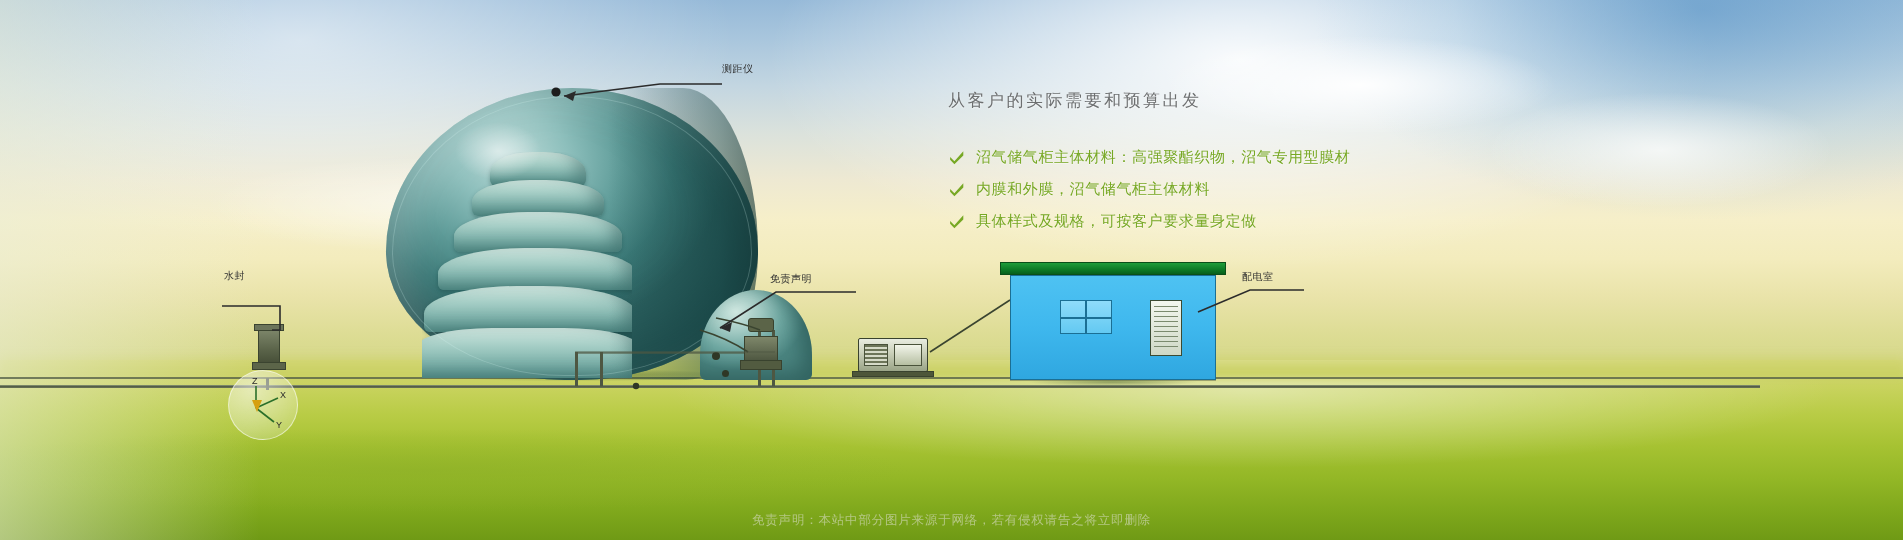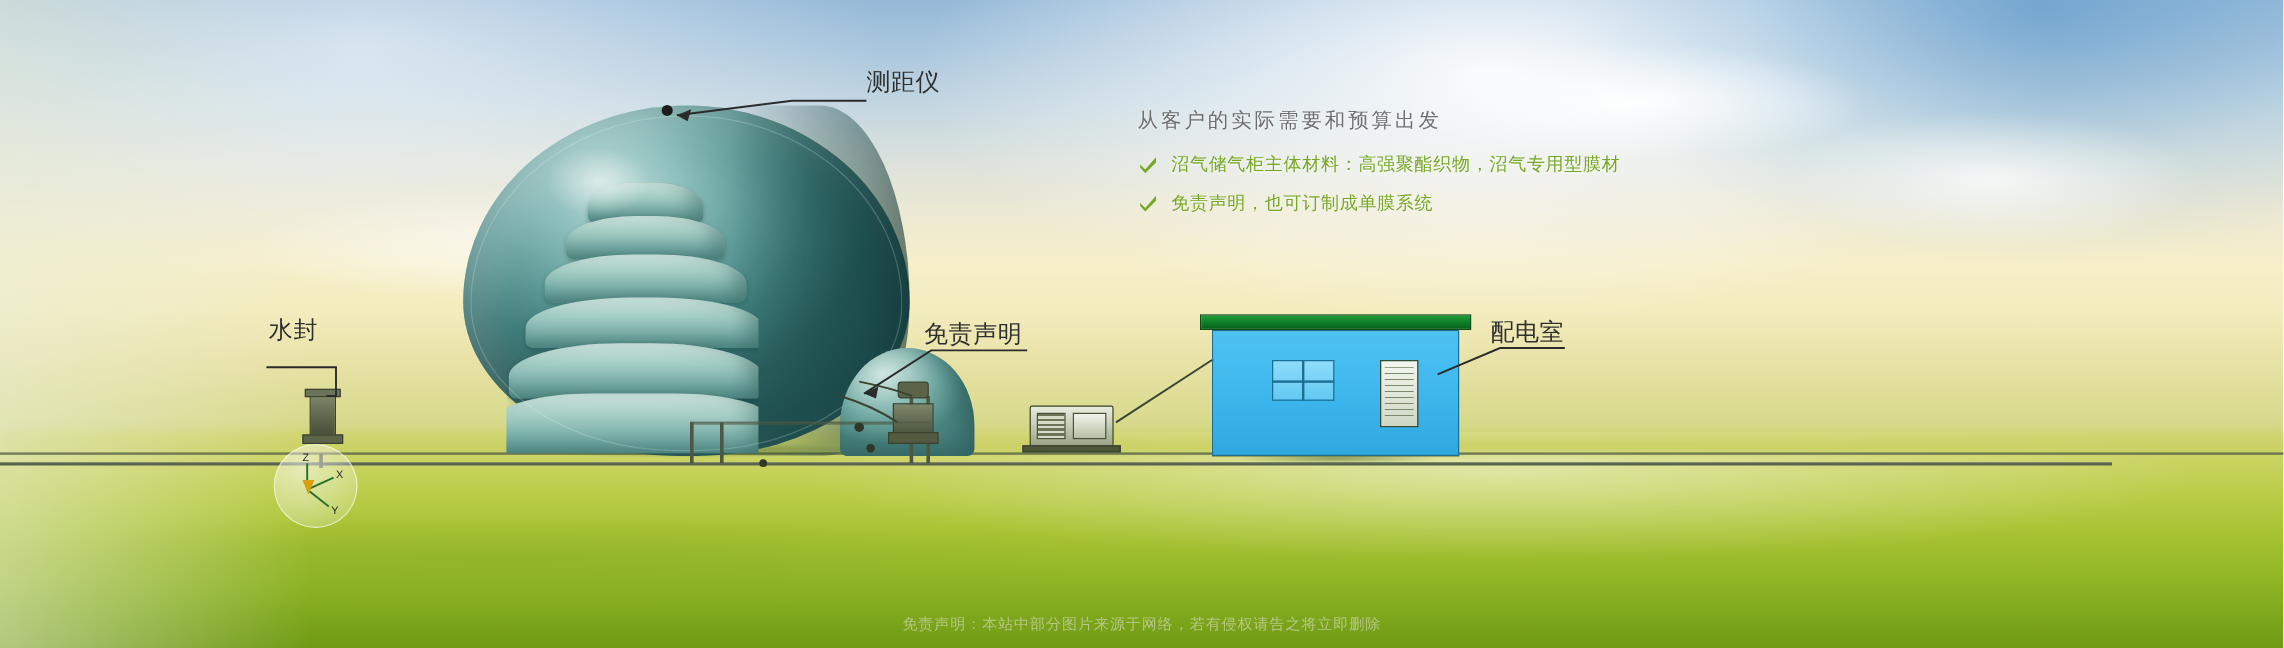--- a/index.html
+++ b/index.html
@@ -238,21 +238,21 @@
     border-radius: 50%;
     background: radial-gradient(circle at 34% 30%, rgba(255,255,255,0.55), rgba(255,255,255,0.12));
     border: 1px solid rgba(255,255,255,0.55);
   }
 
   
   .callout {
     position: absolute;
     color: #2f2f2f;
     font-family: "Liberation Sans", "DejaVu Sans", sans-serif;
-    font-size: 20px;
+    font-size: 10px;
     line-height: 18px;
     white-space: nowrap;
     letter-spacing: 0.5px;
   }
 
   
   .text-panel { position: absolute; left: 948px; top: 84px; width: 620px; }
   .subtitle {
     font-size: 17px;
     color: #6d6f70;
@@ -263,21 +263,21 @@
   }
   .headline {
     margin-top: 6px;
     font-size: 38px;
     font-weight: bold;
     color: #1b1b1b;
     letter-spacing: 1px;
     line-height: 46px;
     text-shadow: 0 1px 3px rgba(255,255,255,0.65);
   }
-  .bullets { margin-top: 4px; }
+  .bullets { margin-top: 24px; }
   .bullet-row {
     display: flex;
     align-items: center;
     height: 30px;
     margin-bottom: 2px;
   }
   .check {
     width: 17px; height: 17px;
     margin-right: 11px;
     flex: 0 0 auto;
@@ -422,22 +422,28 @@
           <path d="M3 4 L16 4 L16 17 L3 17 Z" fill="#ffffff" opacity="0"></path>
           <path d="M2.5 9.5 L7.5 14.5 L18 2.5 L18 7.5 L7.5 18 L2.5 12.5 Z" fill="#77a824"></path>
         </svg>
         <span class="bullet-text">沼气储气柜主体材料：高强聚酯织物，沼气专用型膜材</span>
       </div>
 
       <div class="bullet-row">
         <svg class="check" viewBox="0 0 20 20">
           <path d="M2.5 9.5 L7.5 14.5 L18 2.5 L18 7.5 L7.5 18 L2.5 12.5 Z" fill="#77a824"></path>
         </svg>
-        <span class="bullet-text">免责声明，也可订制成单膜系统</span>
+        <span class="bullet-text">内膜和外膜，沼气储气柜主体材料</span>
       </div>
 
+      <div class="bullet-row">
+        <svg class="check" viewBox="0 0 20 20">
+          <path d="M2.5 9.5 L7.5 14.5 L18 2.5 L18 7.5 L7.5 18 L2.5 12.5 Z" fill="#77a824"></path>
+        </svg>
+        <span class="bullet-text">具体样式及规格，可按客户要求量身定做</span>
+      </div>
 
     </div>
   </div>
 
   <div class="disclaimer">免责声明：本站中部分图片来源于网络，若有侵权请告之将立即删除</div>
 
 </div>
 
 </body></html>

